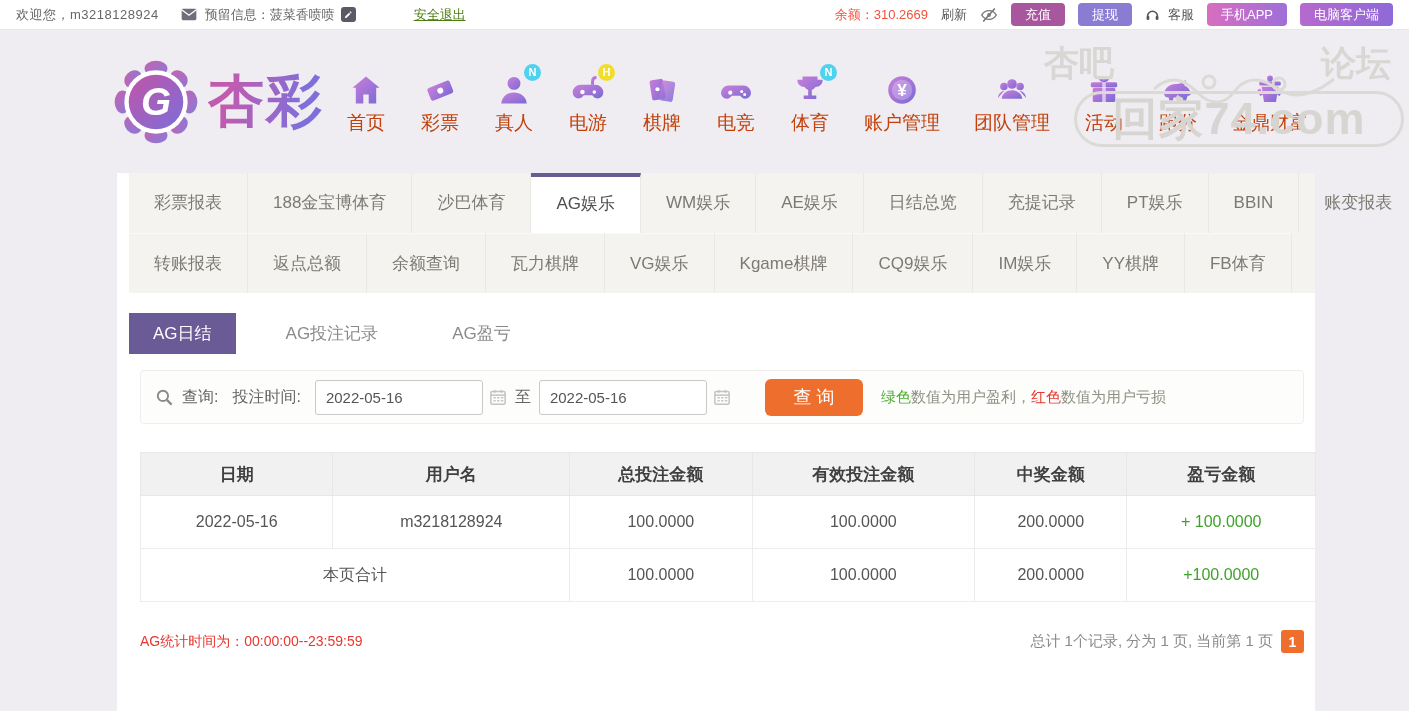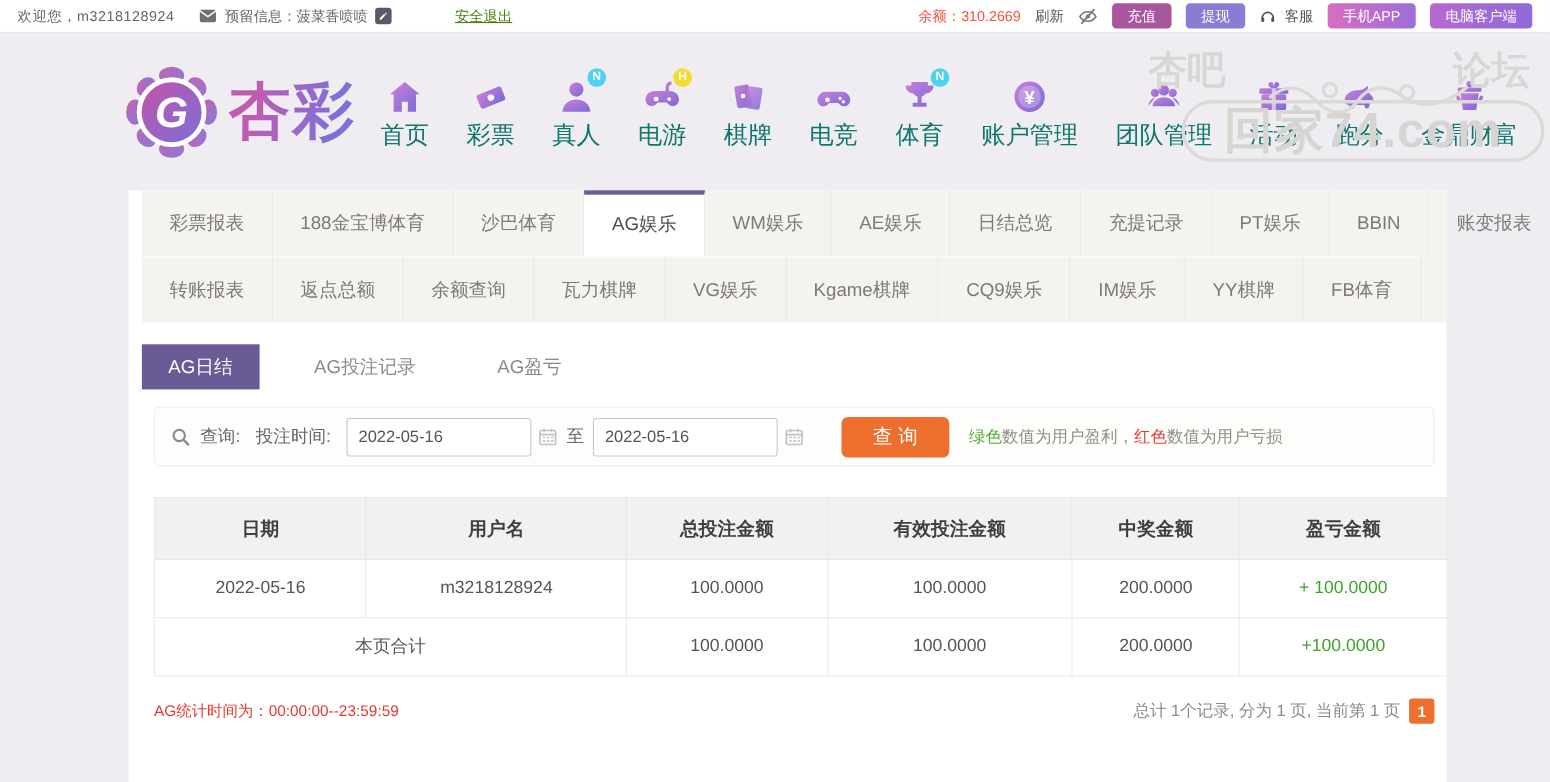--- a/index.html
+++ b/index.html
@@ -30,21 +30,21 @@
   .logo { display:flex; align-items:center; gap:8px; cursor:pointer; }
   .logo-text { font-size:56px; font-weight:bold; color:#9a66cc; letter-spacing:2px; }
   @supports ((-webkit-background-clip:text) or (background-clip:text)) {
     .logo-text { background:linear-gradient(100deg,#c05cb0 20%,#7f6fd9 80%);
                  -webkit-background-clip:text; background-clip:text; color:transparent; }
   }
   .nav { display:flex; align-items:flex-end; margin-left:22px; gap:34px; }
   .nav-item { display:flex; flex-direction:column; align-items:center; gap:2px; cursor:pointer; }
   .nav-icon { position:relative; width:40px; height:40px; display:flex; align-items:flex-end; justify-content:center; }
   .nav-icon svg { width:36px; height:36px; }
-  .nav-label { font-size:22px; color:#0f766e; white-space:nowrap; }
+  .nav-label { font-size:19px; color:#c2410c; white-space:nowrap; }
   .badge { position:absolute; top:-4px; right:-7px; width:17px; height:17px; border-radius:50%;
            font-size:11px; font-weight:bold; color:#fff; font-style:normal;
            display:flex; align-items:center; justify-content:center; }
   .badge.cyan { background:#4fd2ef; }
   .badge.yellow { background:#f2de2a; }
 
   
   .watermark { position:absolute; top:6px; right:0; width:300px; height:140px;
                pointer-events:none; color:#d9d7d3; z-index:5; }
   .wm-left  { position:absolute; left:-65px; top:4px;  font-size:35px; font-weight:bold; }
@@ -72,28 +72,28 @@
   .date-input { width:168px; height:35px; border:1px solid #c9c9c9; border-radius:3px;
                 padding:0 10px; font-size:15px; color:#555; font-family:inherit; background:#fff; }
   .cal { margin:0 8px 0 6px; display:flex; cursor:pointer; }
   .to-word { margin-right:8px; }
   .query-btn { width:98px; height:37px; background:#ee6e2d; color:#fff; border:none; border-radius:6px;
                font-size:18px; cursor:pointer; margin:0 18px 0 26px; font-family:inherit; }
   .hint { font-size:15px; color:#8f9183; }
   .hint .g { color:#4caf2e; } .hint .r { color:#e8372e; }
 
   table.report { border-collapse:collapse; width:1176px; margin:28px 11px 0; table-layout:fixed; }
-  .report th { background:#f1f1f1; height:56px; font-size:17px; color:#3f3f3f; font-weight:bold;
+  .report th { background:#f1f1f1; height:43px; font-size:17px; color:#3f3f3f; font-weight:bold;
                border:1px solid #e7e7e7; }
   .report td { height:53px; text-align:center; font-size:16px; color:#555; border:1px solid #ececec; background:#fff; }
   .report td.green { color:#3fa32a; }
   .report col.c1{width:192px}.report col.c2{width:236px}.report col.c3{width:182px}
   .report col.c4{width:222px}.report col.c5{width:152px}.report col.c6{width:188px}
 
-  .table-footer { display:flex; align-items:center; margin:20px 11px 0;gap:12px; }
+  .table-footer { display:flex; align-items:center; margin:28px 11px 0;gap:12px; }
   .stat-time { color:#e8372e; font-size:14px; }
   .pagination { margin-left:auto; display:flex; align-items:center; font-size:15px; color:#8a8a8a; }
   .page-badge { width:23px; height:23px; background:#ee6e2d; color:#fff; border-radius:3px;
                 display:flex; align-items:center; justify-content:center; font-size:14px;
                 font-weight:bold; margin-left:8px; cursor:pointer; }
 </style>
 </head>
 <body>
 
 <svg width="0" height="0" style="position:absolute" aria-hidden="true">

